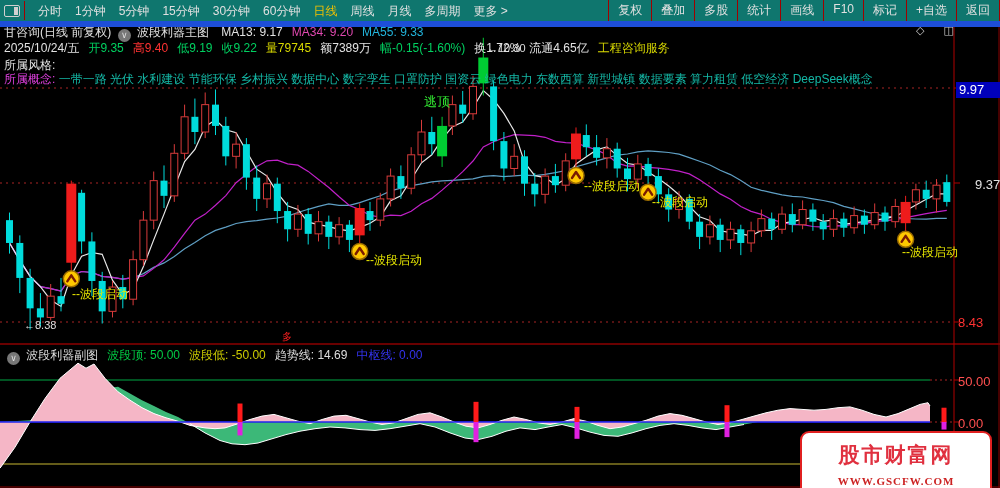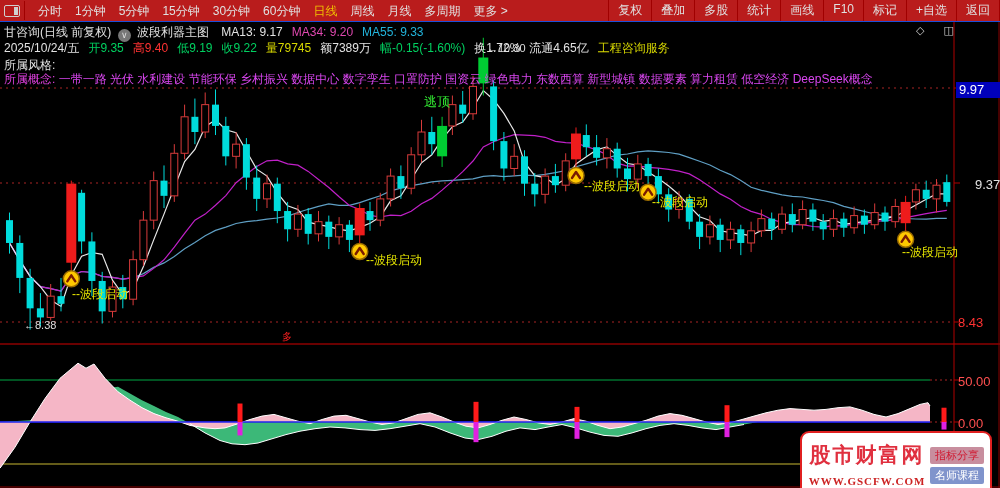--- a/index.html
+++ b/index.html
@@ -1,20 +1,20 @@
 <!DOCTYPE html>
 <html><head>
 <meta charset="utf-8">
 <style>
   html,body{margin:0;padding:0;background:#000;}
   #screen{position:relative;width:1000px;height:488px;background:#000;overflow:hidden;
           font-family:"Liberation Sans","DejaVu Sans",sans-serif;}
   
   #topbar{position:absolute;left:0;top:0;width:1000px;height:21px;display:flex;align-items:center;
-          border-bottom:1px solid #1d4ed8;background:#b91c1c;z-index:5;}
+          border-bottom:6px solid #1d4ed8;background:#0f766e;z-index:5;}
   #panel-icon{width:24px;height:19px;border-right:1px solid #a00000;display:flex;align-items:center;justify-content:center;}
   #panel-icon .glyph{width:14px;height:10px;border:1px solid #d0d0d0;border-radius:2px;position:relative;}
   #panel-icon .glyph::after{content:"";position:absolute;right:1px;top:1px;bottom:1px;width:4px;background:#d0d0d0;}
   .menu-item{color:#e0e0e0;font-size:12px;margin-left:13px;white-space:nowrap;cursor:default;}
   .menu-item.active{color:#f0c000;}
   #topbar-spacer{flex:1;}
   .tb-btn{color:#e0e0e0;font-size:12px;padding:2px 9px;border-left:1px solid #a00000;white-space:nowrap;}
   .tb-btn:last-child{border-right:1px solid #a00000;}
   
   .row{position:absolute;left:4px;font-size:12px;white-space:nowrap;z-index:4;pointer-events:none;}
@@ -321,38 +321,37 @@
   </div>
   <div id="row2-icons">◇ ◫</div>
 
   <div class="row" id="row-quote"><span class="sp" style="color: rgb(226, 226, 226);">2025/10/24/五</span><span class="sp" style="color: rgb(0, 208, 96);">开9.35</span><span class="sp" style="color: rgb(255, 50, 50);">高9.40</span><span class="sp" style="color: rgb(0, 208, 96);">低9.19</span><span class="sp" style="color: rgb(0, 208, 96);">收9.22</span><span class="sp" style="color: rgb(216, 216, 0);">量79745</span><span class="sp" style="color: rgb(226, 226, 226);">额7389万</span><span class="sp" style="color: rgb(0, 208, 96);">幅-0.15(-1.60%)</span><span class="sp" style="color: rgb(226, 226, 226);">换1.72%</span><span class="sp" style="color: rgb(226, 226, 226);">流通4.65亿</span><span class="sp" style="color: rgb(216, 216, 0);">工程咨询服务</span></div>
 
   <div class="row" id="row-style">
     <span style="color:#e2e2e2">所属风格:</span>
   </div>
   <div class="row" id="row-concept">
     <span id="concept-label" style="color: rgb(224, 64, 224);">所属概念:</span>
-    <span id="concept-list" style="color: #d946ef;">一带一路 光伏 水利建设 节能环保 乡村振兴 数据中心 数字孪生 口罩防护 国资云 绿色电力 东数西算 新型城镇 数据要素 算力租赁 低空经济 DeepSeek概念</span>
+    <span id="concept-list" style="color: #14b8a6;">一带一路 光伏 水利建设 节能环保 乡村振兴 数据中心 数字孪生 口罩防护 国资云 绿色电力 东数西算 新型城镇 数据要素 算力租赁 低空经济 DeepSeek概念</span>
   </div>
 
   <div id="main-axis-labels">
       <div class="axis-label hl" style="top: 82px;">9.97</div>
       <div class="axis-label" style="top: 177px; color: rgb(226, 226, 226); margin-left: 17px;">9.37</div>
       <div class="axis-label" style="top: 315px; color: rgb(255, 50, 50);">8.43</div>
     </div>
 
+  <div id="sub-header">
+    <span class="chev-icon">∨</span>
+  <span class="sp" style="color: rgb(221, 221, 221);">波段利器副图</span><span class="sp" style="color: rgb(0, 204, 68);">波段顶: 50.00</span><span class="sp" style="color: rgb(204, 204, 0);">波段低: -50.00</span><span class="sp" style="color: rgb(221, 221, 221);">趋势线: 14.69</span><span class="sp" style="color: rgb(51, 51, 238);">中枢线: 0.00</span></div>
 
   <div id="sub-axis-labels">
       <div class="axis-label" style="top: 374px; color: rgb(255, 80, 80);">50.00</div>
       <div class="axis-label" style="top: 416px; color: rgb(255, 80, 80);">0.00</div>
     </div>
 
   <div id="watermark">
     <div id="wm-left">
       <div id="wm-title">股市财富网</div>
       <div id="wm-url">WWW.GSCFW.COM</div>
     </div>
-    <div id="wm-badges">
-      <span class="wm-badge" id="wm-badge-1">指标分享</span>
-      <span class="wm-badge" id="wm-badge-2">名师课程</span>
-    </div>
   </div>
 </div>
 
 </body></html>

